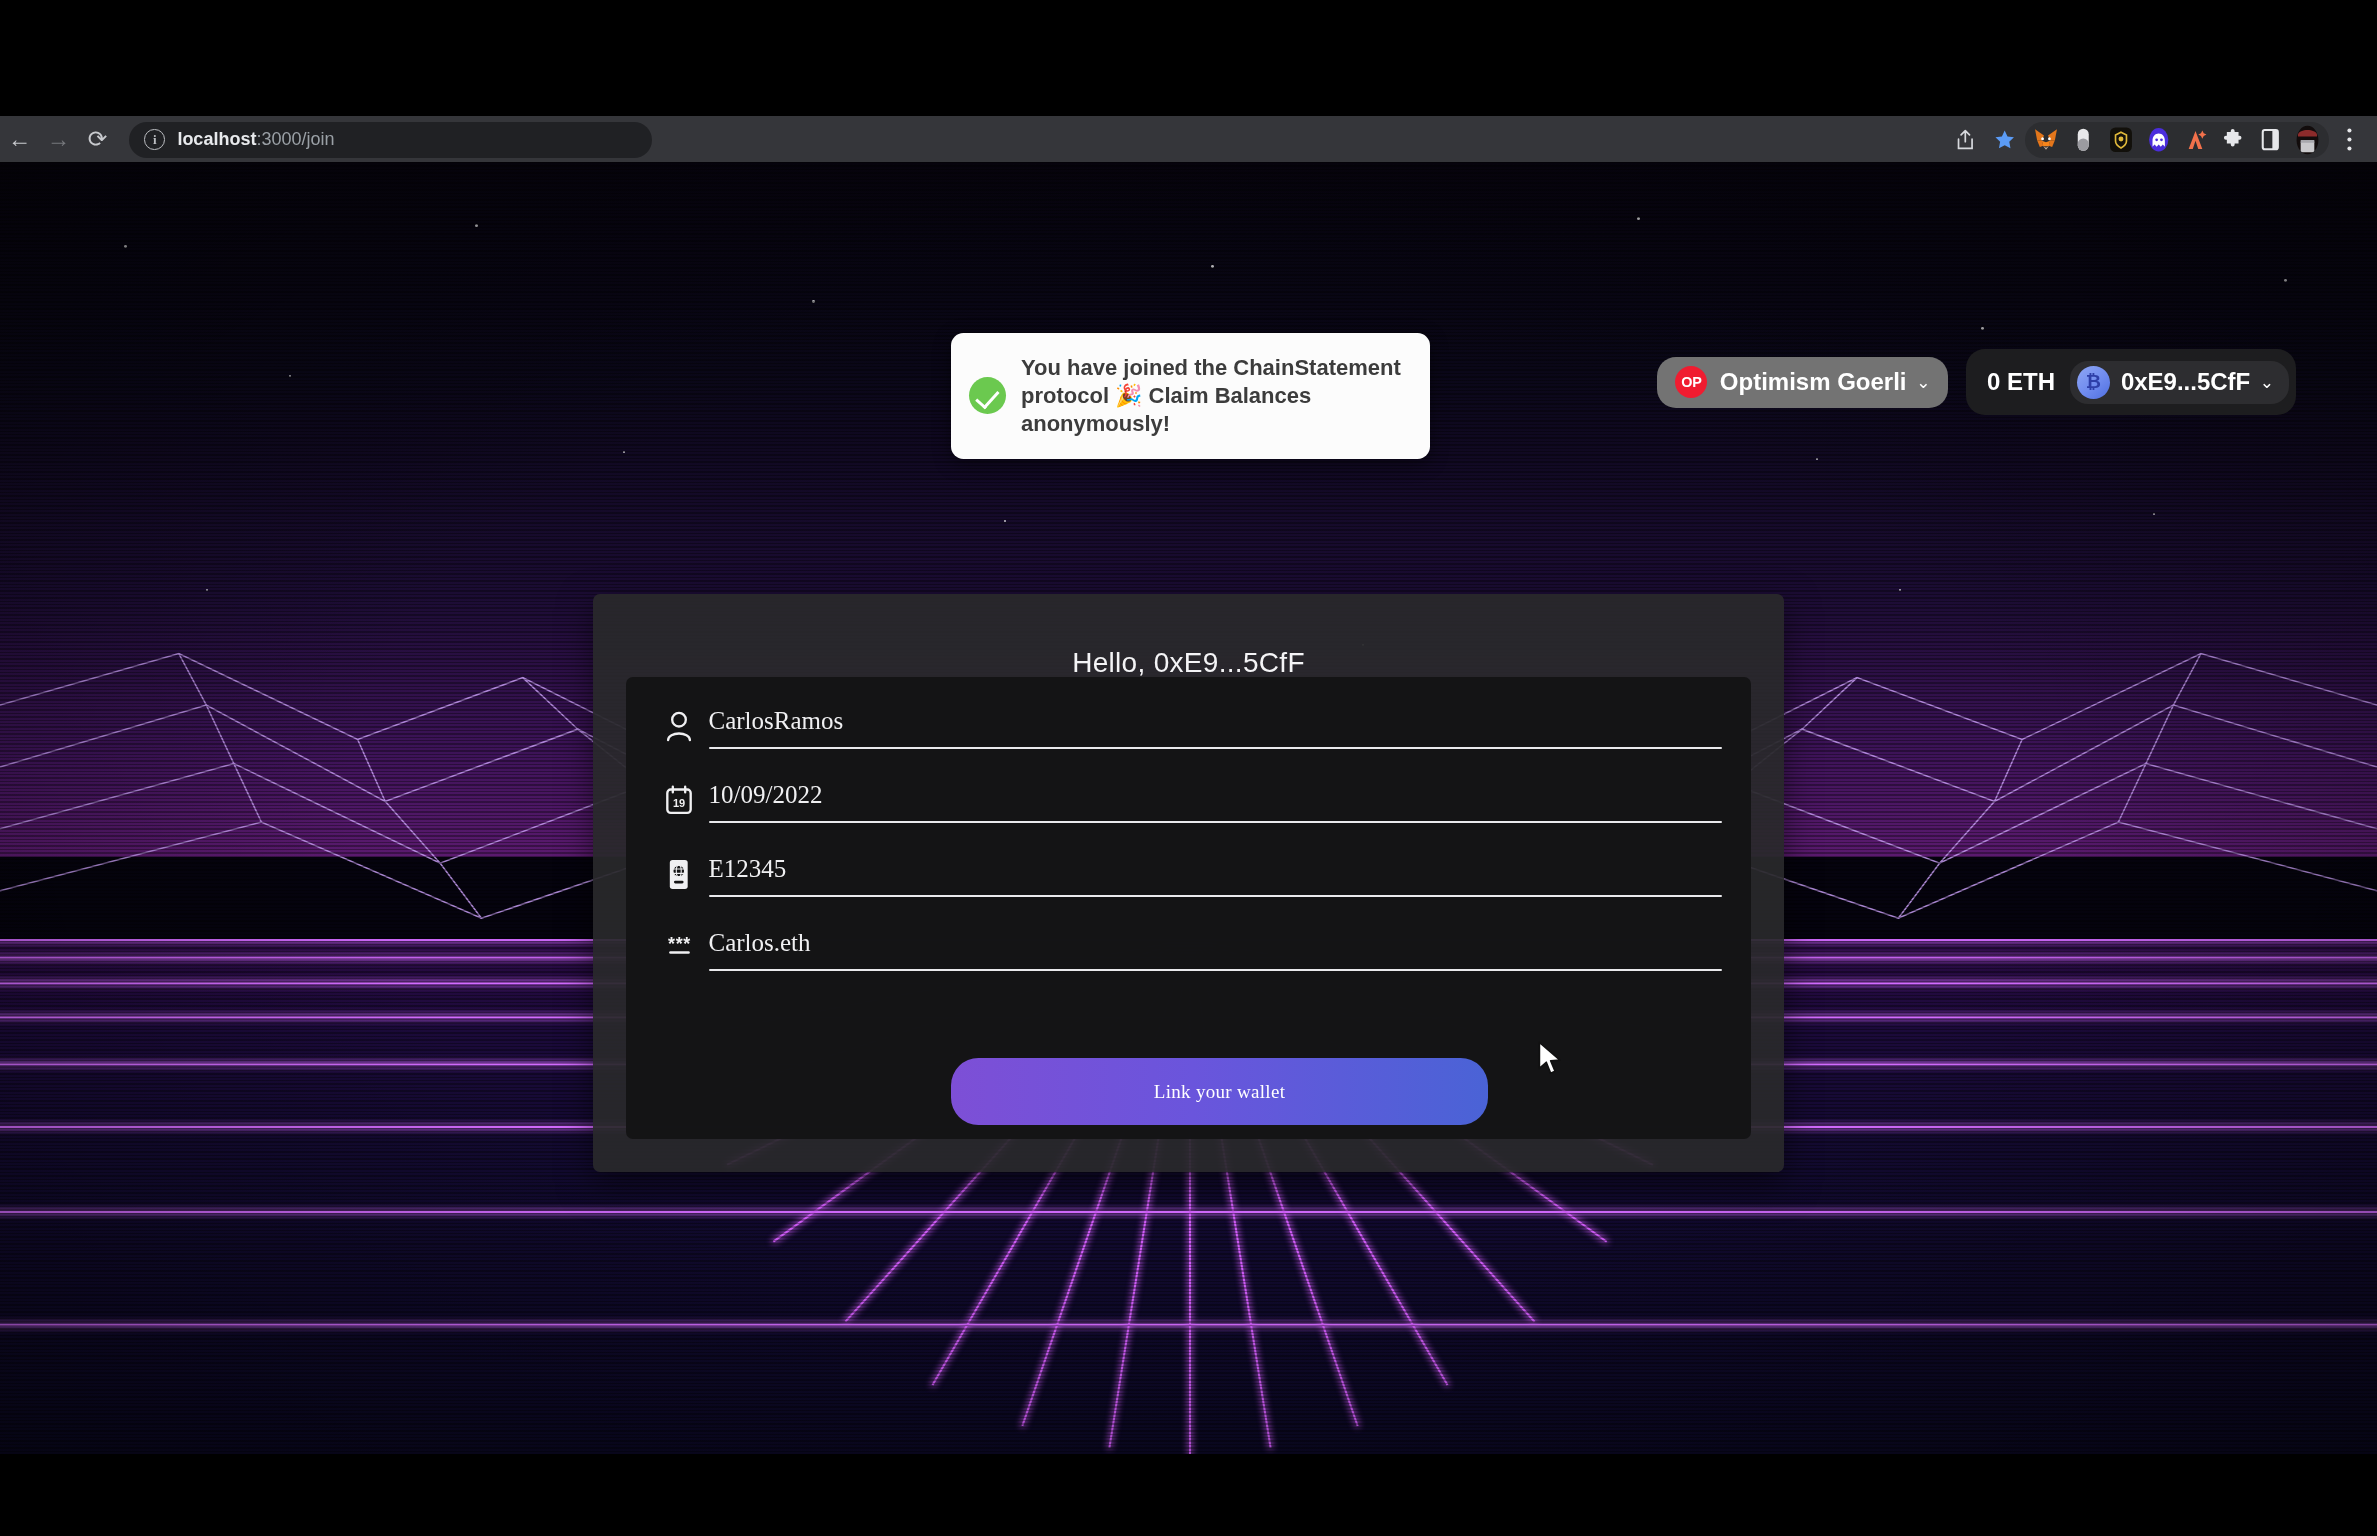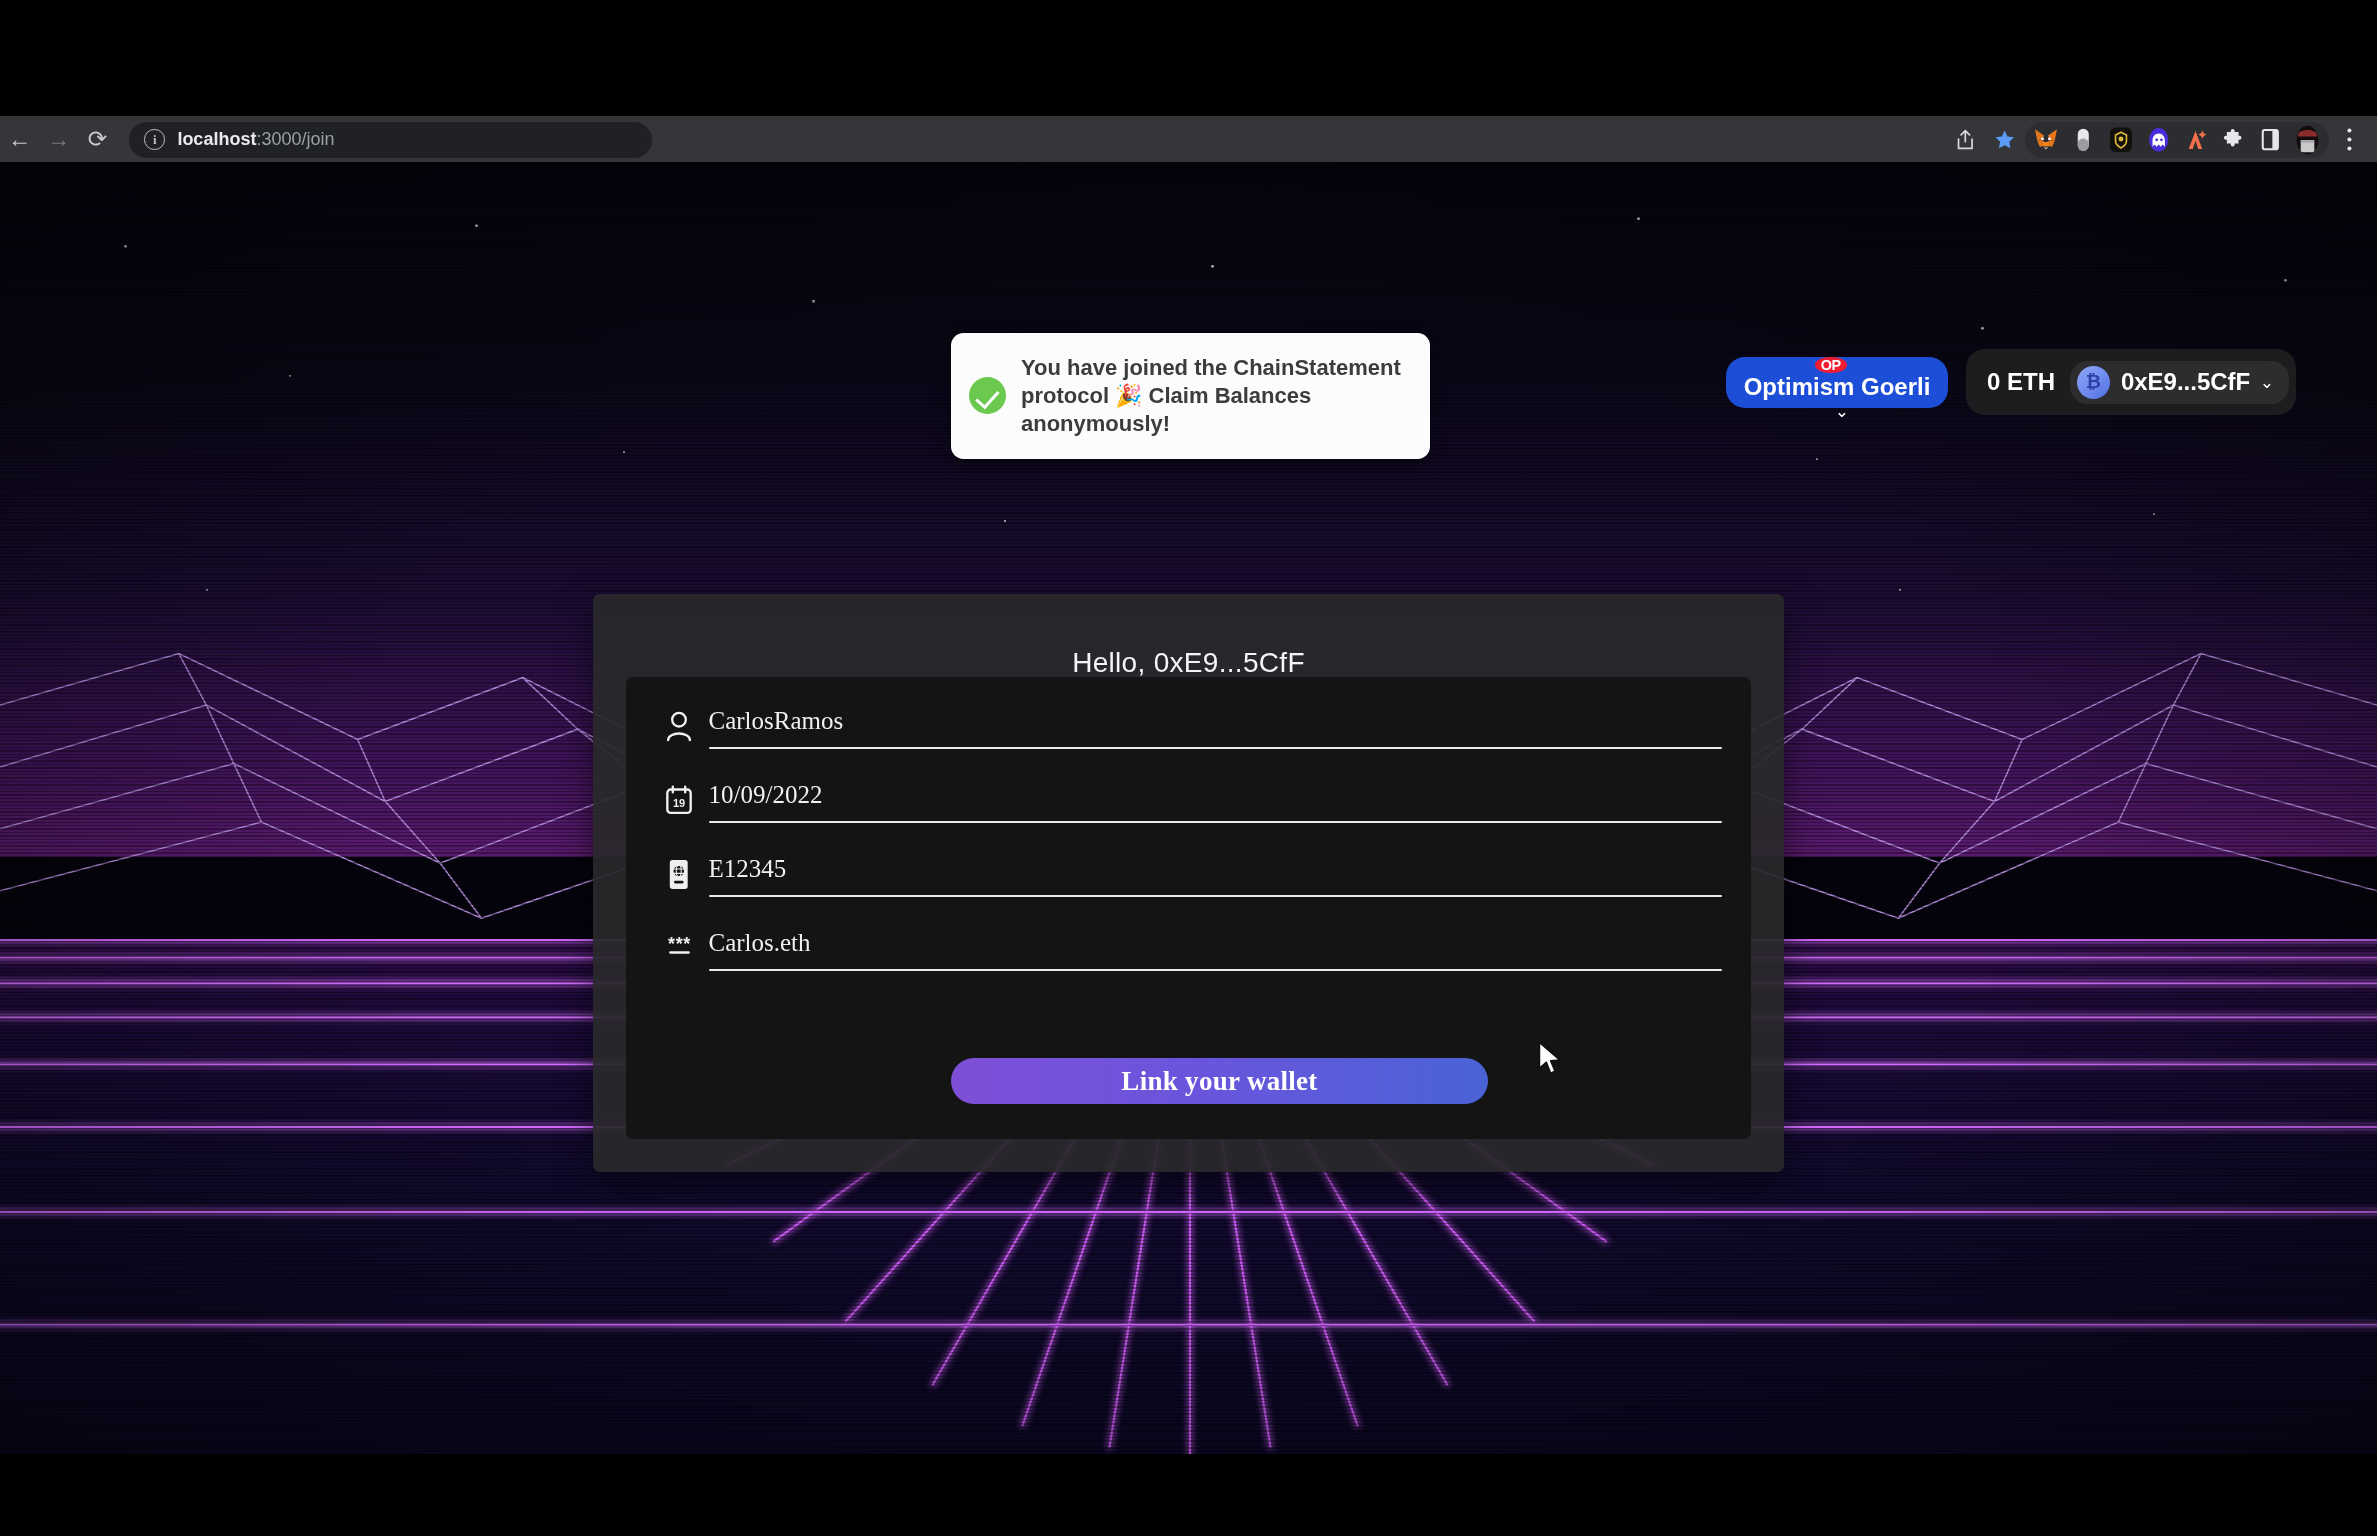--- a/index.html
+++ b/index.html
@@ -48,22 +48,22 @@
              box-shadow:0 0 6.2px 1.4px rgba(207,92,247,.8); transform-origin:top center; }
   #scanlines { position:absolute; left:0; top:0; width:2377px; height:1292px; pointer-events:none;
       background:repeating-linear-gradient(to bottom, rgba(0,0,0,.34) 0px, rgba(0,0,0,.34) 1.4px,
                  rgba(0,0,0,0) 1.4px, rgba(0,0,0,0) 3.4px); }
   #vignette { position:absolute; left:0; top:0; width:2377px; height:1292px; pointer-events:none;
       background:radial-gradient(ellipse 78% 78% at 50% 50%, rgba(0,0,0,0) 45%, rgba(0,0,0,.55) 100%); }
 
   
   #wallet-bar { position:absolute; right:81px; top:187px; display:flex; align-items:center; gap:18px;
                 z-index:40; }
-  .pill { background:#1d4ed8; border-radius:19px; display:flex; align-items:center; height:51px;
-          padding:0 18px;flex-direction:column; }
+  .pill { background:#737373; border-radius:19px; display:flex; align-items:center; height:51px;
+          padding:0 18px; }
   #op-badge { width:32px; height:32px; border-radius:50%; background:#f01c30; color:#fff;
               font-size:14.4px; font-weight:700; display:flex; align-items:center; justify-content:center;
               margin-right:12.4px; letter-spacing:-0.3px; }
   .pill-label { color:#fff; font-size:24px; font-weight:700; white-space:nowrap; }
   .chev { color:#fff; font-size:17px; margin-left:9.6px; }
   #acct-pill { background:#1d1d1f; border-radius:19px; display:flex; align-items:center; height:66px;
                padding:0 6.9px 0 20.6px; }
   #eth-balance { color:#fff; font-size:24px; font-weight:700; margin-right:15px; }
   #acct-inner { background:#2d2d30; border-radius:18px; height:43px; display:flex; align-items:center;
                 padding:0 15px 0 6.9px; }
@@ -98,24 +98,24 @@
                  background:rgba(20,20,21,.97); border-radius:6.9px; padding:30px 29px 0 29px; }
 
   .field-row { display:flex; align-items:flex-start; height:74px; }
   .field-ico { width:48px; flex:none; display:flex; align-items:flex-start; justify-content:center;
                padding-top:2.8px; }
   .field-body { flex:1; padding-left:5.5px; }
   .field-val { color:#f0f0f2; font-family:"Liberation Serif", serif; font-size:25px;
                padding-bottom:11.7px; min-height:33px; }
   .field-line { height:2.1px; background:#e9e9ec; border-radius:1.4px; }
 
-  #link-wallet-btn { position:absolute; left:325px; top:381px; width:537px; height:46px;
+  #link-wallet-btn { position:absolute; left:325px; top:381px; width:537px; height:67px;
      border-radius:27.5px; border:none; cursor:pointer;
      background:linear-gradient(to right,#7d4fd6 0%,#6a55dc 45%,#4a63d6 100%);
-     color:#fff; font-family:"Liberation Serif", serif; font-size:27px; letter-spacing:0.3px;font-weight:bold; }
+     color:#fff; font-family:"Liberation Serif", serif; font-size:19px; letter-spacing:0.3px; }
 
   #cursor { position:absolute; left:1538px; top:879px; z-index:80; }
 
   #bottom-letterbox { position:absolute; left:0; top:1454px; width:2377px; height:83px; background:#000; }
 </style>
 </head>
 <body>
 
 <div id="top-letterbox"></div>
 

